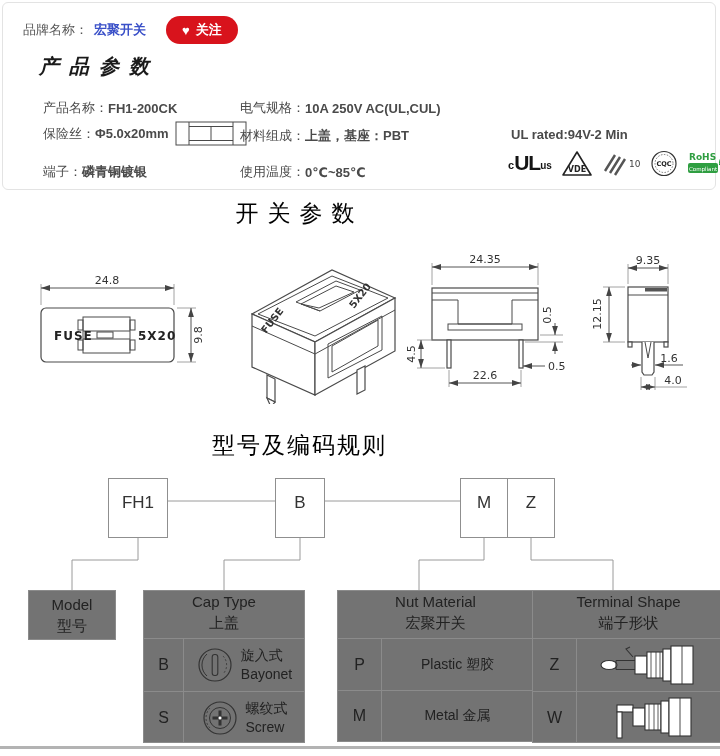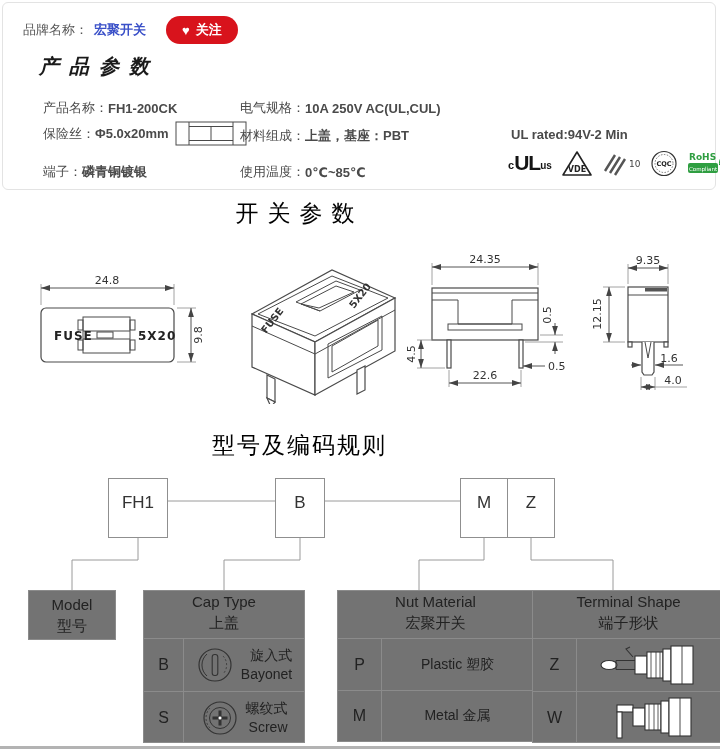--- a/index.html
+++ b/index.html
@@ -39,21 +39,21 @@
   .tbl{position:absolute;border:1px solid #8b8b8b;background:#737373;box-sizing:border-box;}
   .model{display:flex;flex-direction:column;justify-content:center;align-items:center;
         font-size:15px;line-height:21px;color:#222;}
   .thead{display:flex;flex-direction:column;justify-content:flex-start;align-items:center;
         border-bottom:1px solid #8b8b8b;font-size:15px;line-height:21px;color:#222;box-sizing:border-box;}
   .trow{display:flex;box-sizing:border-box;}
   .trow + .trow{border-top:1px solid #8b8b8b;}
   .tcode{display:flex;align-items:center;justify-content:center;border-right:1px solid #8b8b8b;
         font-size:16px;color:#222;box-sizing:border-box;flex:0 0 auto;}
   .tcell{flex:1;display:flex;align-items:center;justify-content:center;gap:7px;font-size:14px;color:#222;}
-  .two{display:flex;flex-direction:column;line-height:19px;text-align:right;}
+  .two{display:flex;flex-direction:column;line-height:19px;text-align:left;}
   .divider{position:absolute;left:0;top:746px;width:720px;height:3px;background:#b3b3b3;}
 </style>
 </head>
 <body>
 
 <svg width="0" height="0" style="position:absolute">
   <defs>
     <marker id="arr" viewBox="0 0 10 10" refX="10" refY="5" markerWidth="9" markerHeight="9" orient="auto-start-reverse" markerUnits="userSpaceOnUse">
       <path d="M0,1.8 L10,5 L0,8.2 Z" fill="#444"></path>
     </marker>

